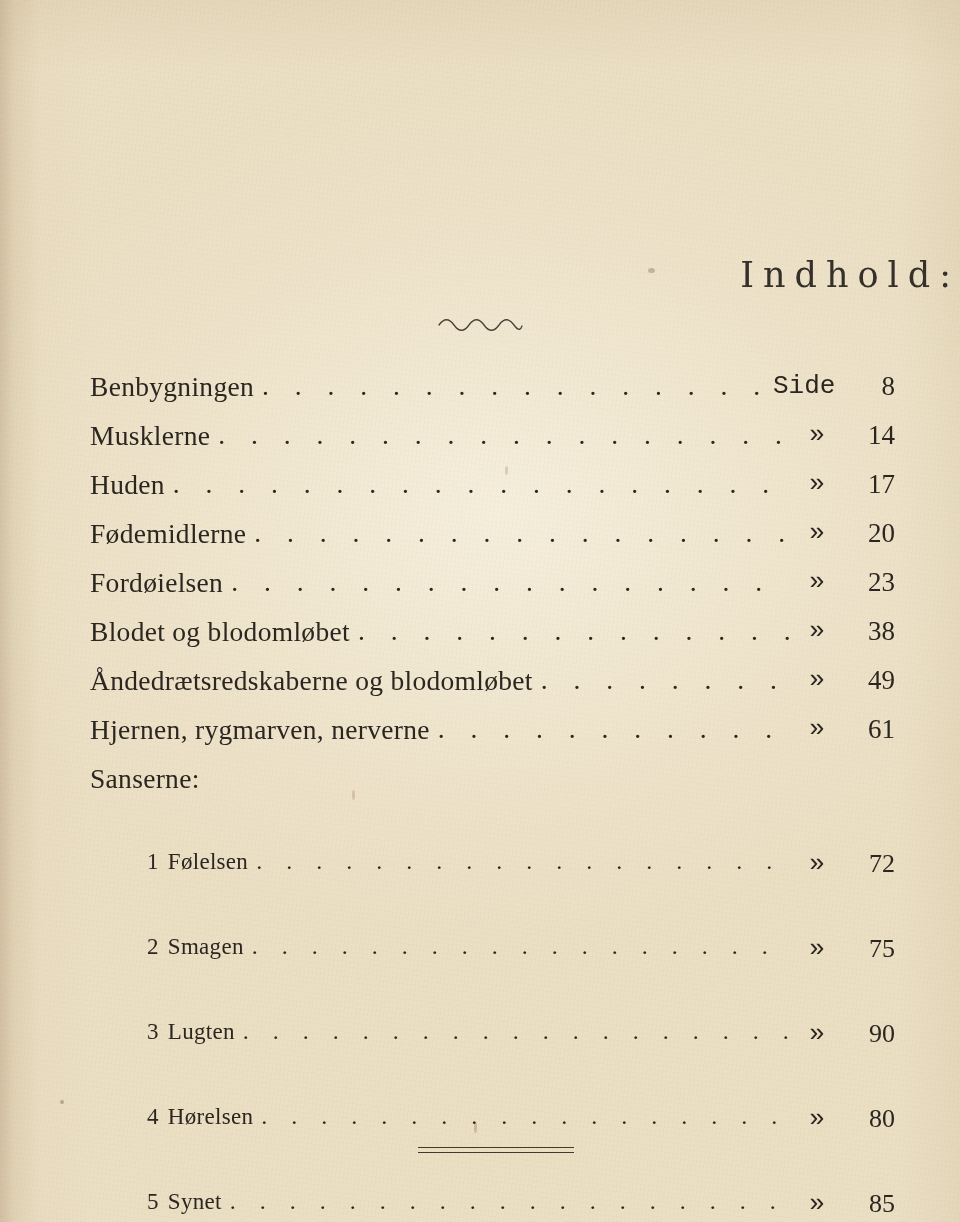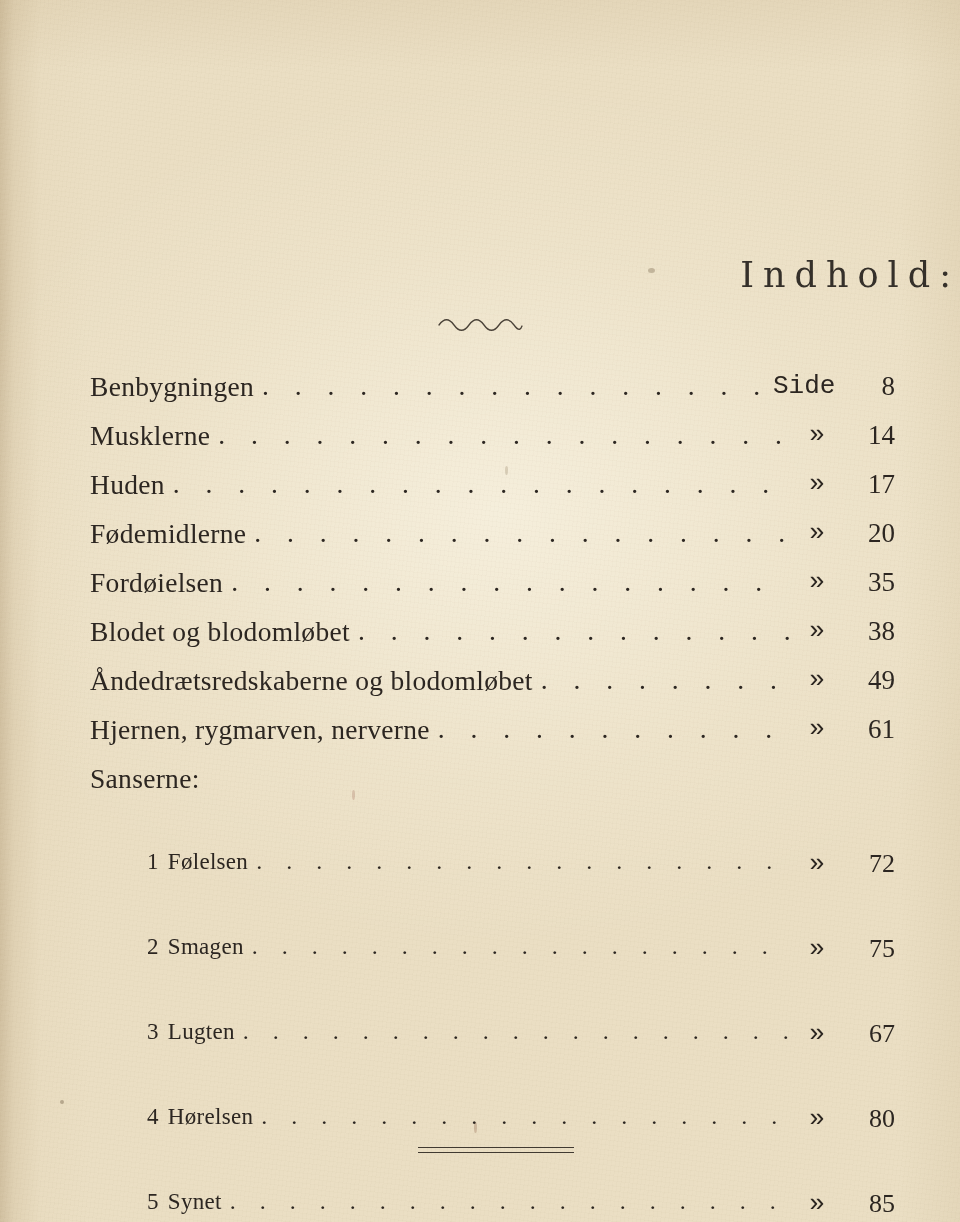--- a/index.html
+++ b/index.html
@@ -203,21 +203,21 @@
       <span class="label">Fødemidlerne</span>
       <span class="leader">. . . . . . . . . . . . . . . . . . . . . . . . . . . . . . . . . . . . . . . . . . . . . . . . . . . . . .</span>
       <span class="mark">»</span>
       <span class="pageno">20</span>
     </div>
 
     <div class="row">
       <span class="label">Fordøielsen</span>
       <span class="leader">. . . . . . . . . . . . . . . . . . . . . . . . . . . . . . . . . . . . . . . . . . . . . . . . . . . . . .</span>
       <span class="mark">»</span>
-      <span class="pageno">35</span>
+      <span class="pageno">23</span>
     </div>
 
     <div class="row">
       <span class="label">Blodet og blodomløbet</span>
       <span class="leader">. . . . . . . . . . . . . . . . . . . . . . . . . . . . . . . . . . . . . . . . . . . . . . . . . . . . . .</span>
       <span class="mark">»</span>
       <span class="pageno">38</span>
     </div>
 
     <div class="row">
@@ -255,21 +255,21 @@
       <span class="mark">»</span>
       <span class="pageno">75</span>
     </div>
 
     <div class="row sub">
       <span class="label">
         <span class="num">3</span><span>Lugten</span>
       </span>
       <span class="leader">. . . . . . . . . . . . . . . . . . . . . . . . . . . . . . . . . . . . . . . . . . . . . . . . . . . . . .</span>
       <span class="mark">»</span>
-      <span class="pageno">67</span>
+      <span class="pageno">90</span>
     </div>
 
     <div class="row sub">
       <span class="label">
         <span class="num">4</span><span>Hørelsen</span>
       </span>
       <span class="leader">. . . . . . . . . . . . . . . . . . . . . . . . . . . . . . . . . . . . . . . . . . . . . . . . . . . . . .</span>
       <span class="mark">»</span>
       <span class="pageno">80</span>
     </div>

